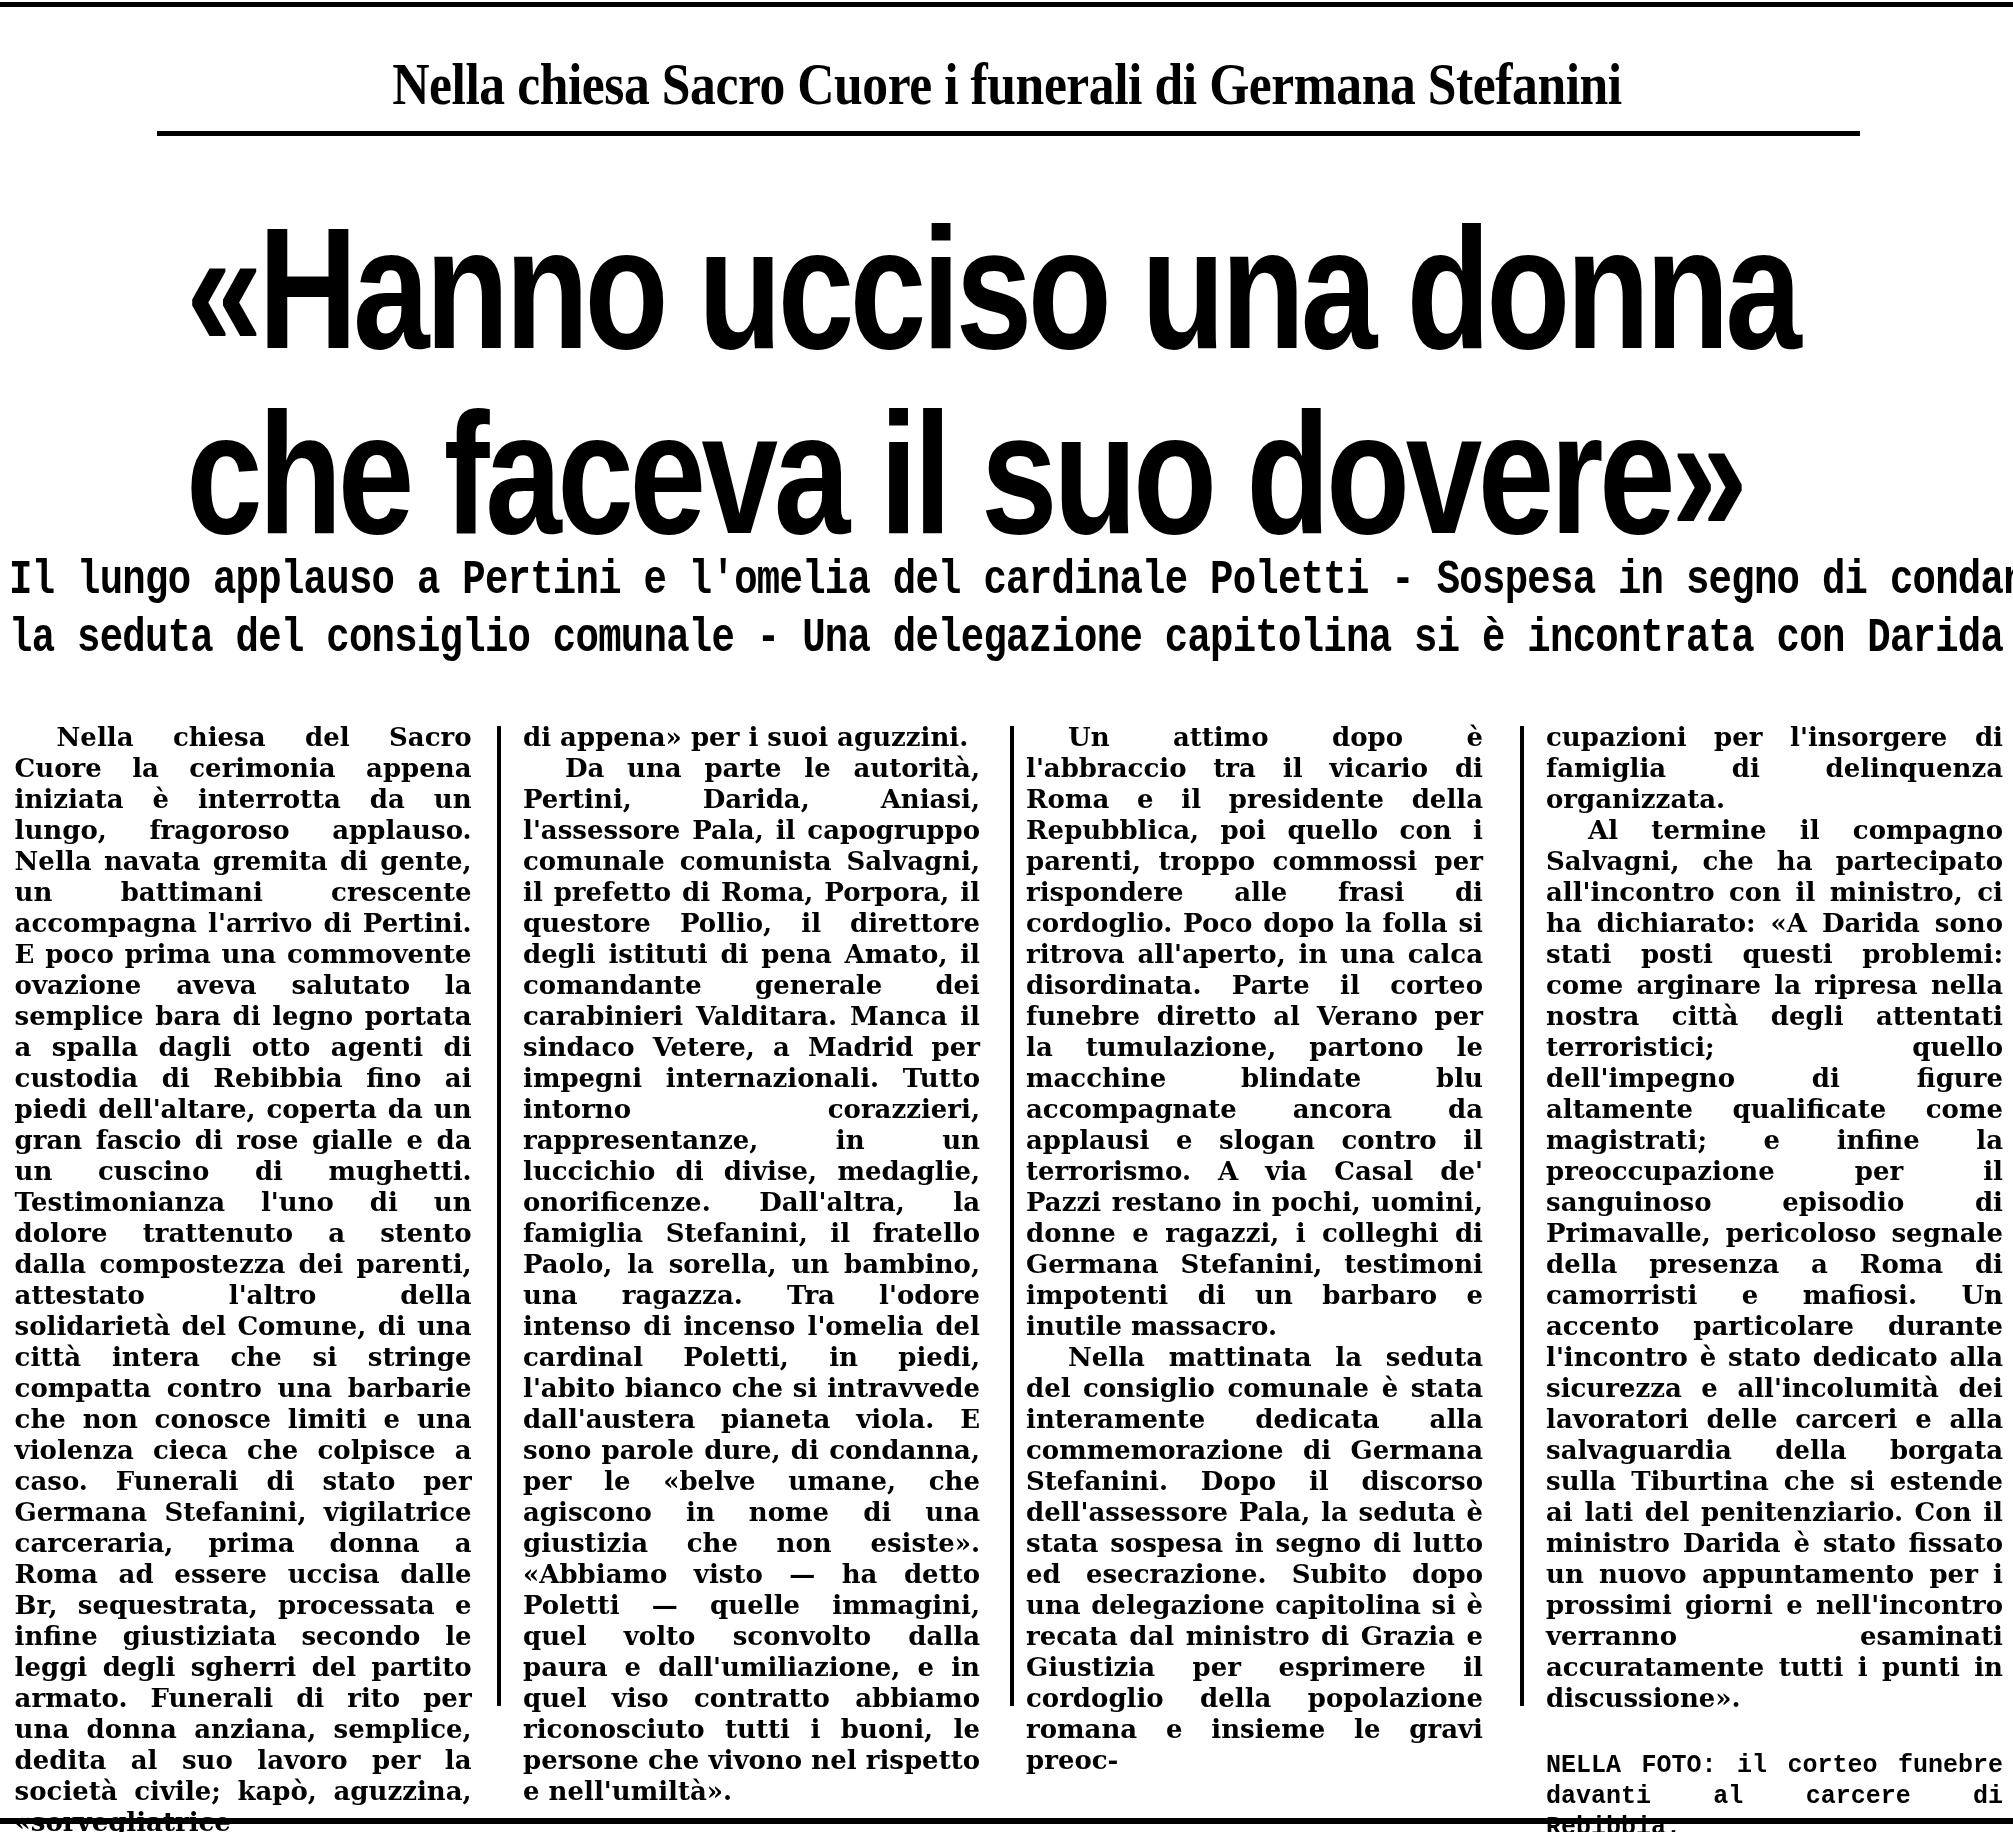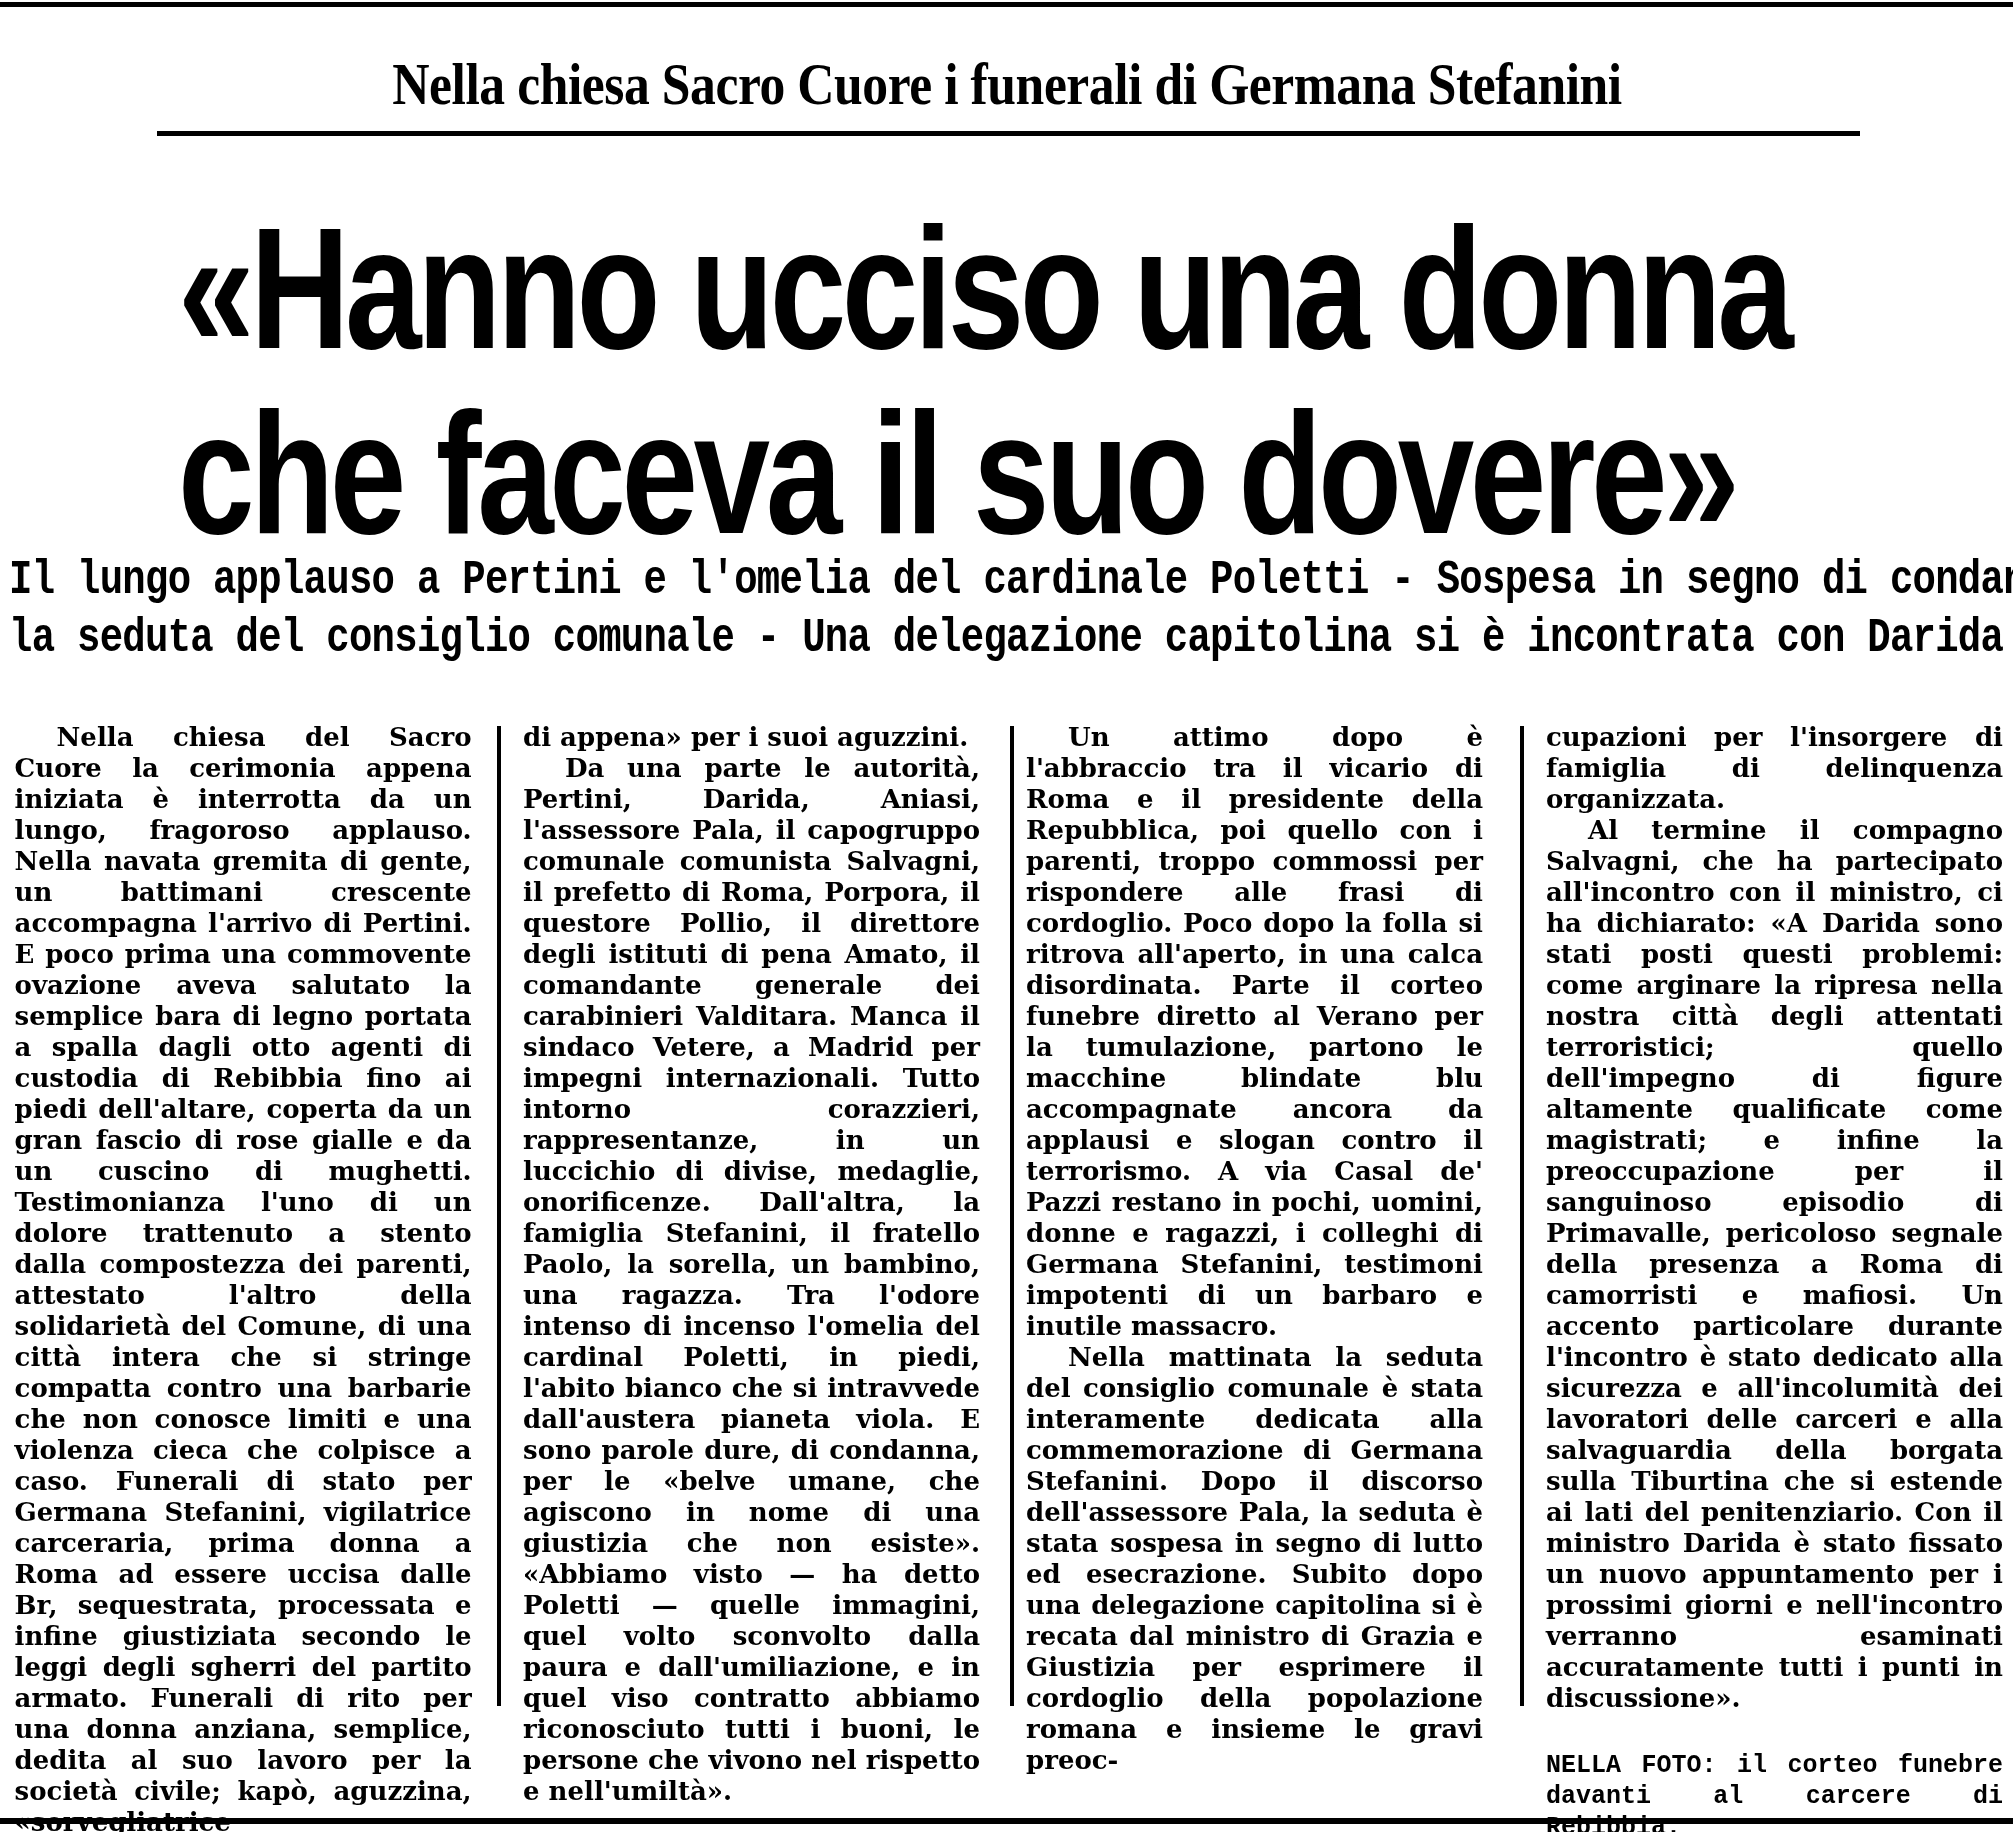--- a/index.html
+++ b/index.html
@@ -35,21 +35,21 @@
     transform-origin: center;
   }
   .kicker-rule {
     position: absolute;
     left: 157px; top: 131px;
     width: 1703px; height: 4.6px;
     background: #000;
   }
   .headline {
     position: absolute;
-    left: 0; top: 196px;
+    left: 8px; top: 196px;
     width: 1780px;
     text-align: center;
     font-family: "Liberation Sans", "DejaVu Sans", sans-serif;
     font-weight: bold;
     font-size: 172px;
     line-height: 185px;
     letter-spacing: -5.5px;
   }
   .headline .line {
     display: block;

